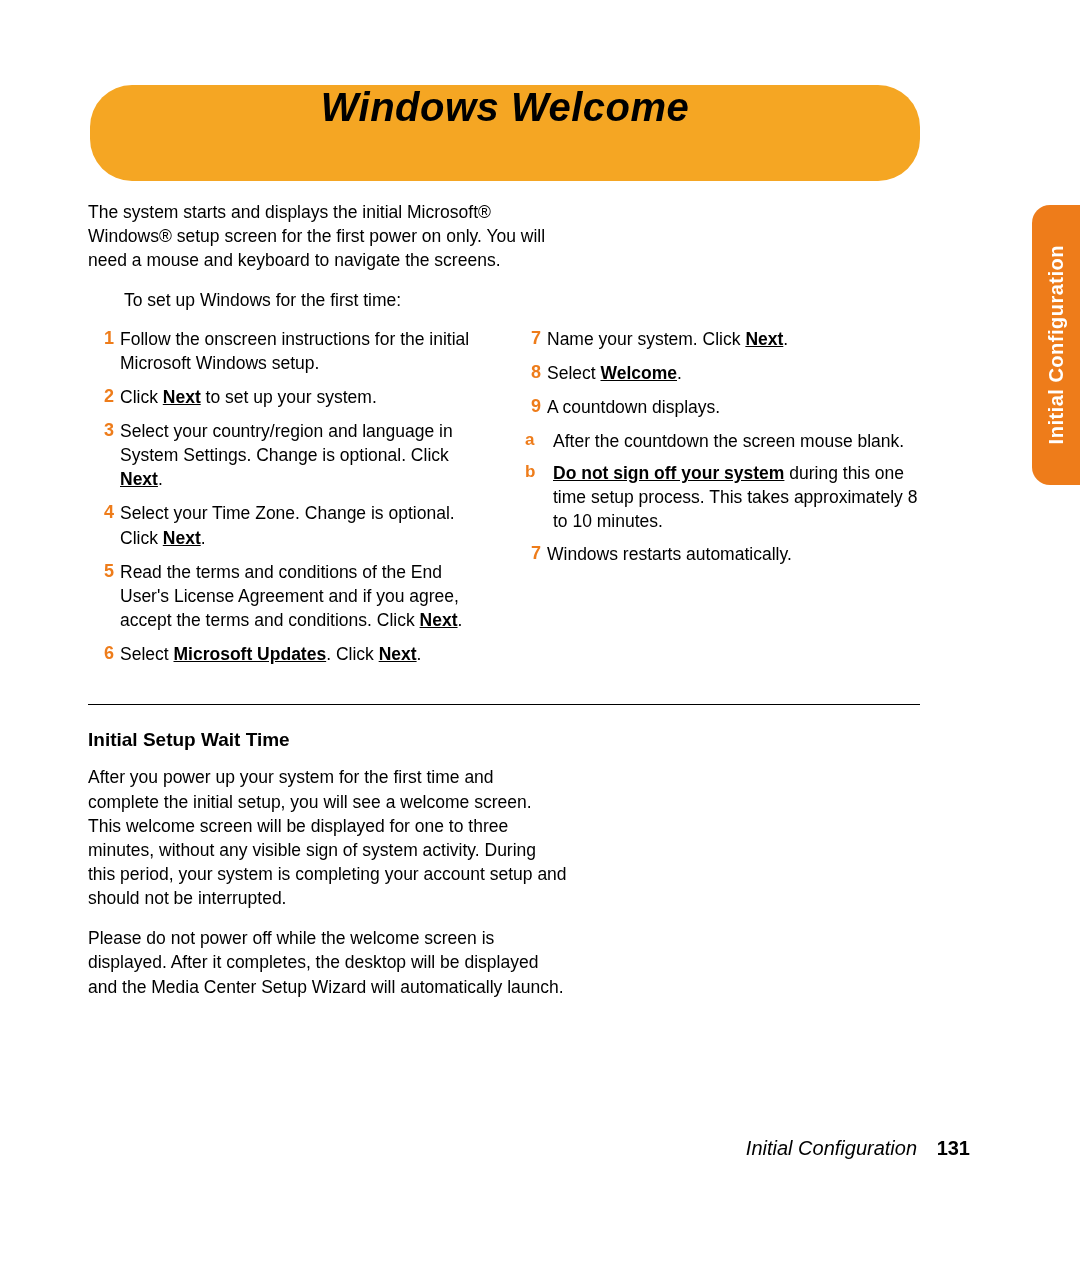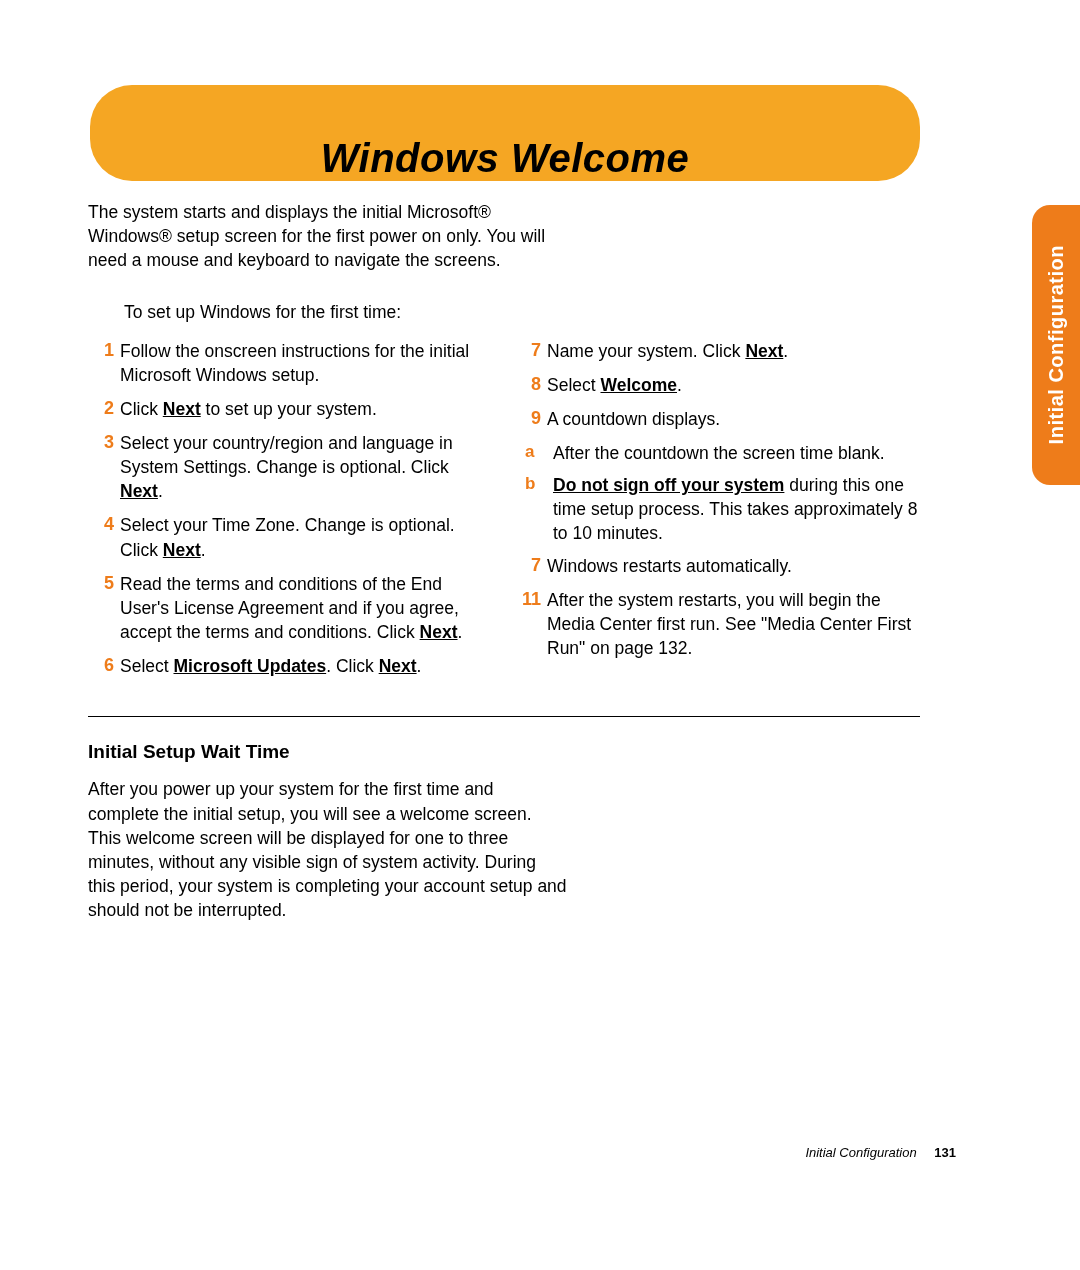--- a/index.html
+++ b/index.html
@@ -14,38 +14,38 @@
   .side-tab{
     position:absolute;right:0;top:205px;width:48px;height:280px;
     background:var(--orange-deep);border-top-left-radius:18px;border-bottom-left-radius:18px;
     color:#fff;font-weight:700;font-size:20px;
     display:flex;align-items:center;justify-content:center;
   }
   .side-tab span{writing-mode:vertical-rl;transform:rotate(180deg);letter-spacing:0.5px;}
   .banner{
     position:absolute;left:90px;top:85px;width:830px;height:96px;
     background:var(--orange);border-radius:42px;
-    display:flex;align-items:flex-end;justify-content:center;
+    display:flex;align-items:flex-start;justify-content:center;
     color:#000;font-weight:700;font-style:italic;font-size:40px;
     letter-spacing:0.5px;
   }
   .content{position:absolute;left:88px;top:200px;width:832px;font-size:17.5px;line-height:1.38;}
-  .intro{width:470px;margin-bottom:28px;}
+  .intro{width:470px;margin-bottom:16px;}
   .intro2{width:470px;margin-bottom:14px;margin-left:36px;}
   .cols{display:flex;gap:22px;}
   .col{flex:1;}
   .step{display:flex;margin-bottom:10px;}
   .num{color:var(--orange-deep);font-weight:800;min-width:26px;text-align:right;padding-right:6px;font-size:18px;line-height:1.3;}
   .stext{flex:1;}
   .sub{display:flex;margin-bottom:8px;margin-left:10px;}
   .subnum{color:var(--orange-deep);font-weight:800;min-width:22px;padding-right:6px;font-size:17px;line-height:1.3;}
   .divider{border:none;border-top:1.5px solid #000;margin:28px 0 22px 0;}
   .h2{font-weight:800;font-size:19px;margin-bottom:12px;}
   .wait p{width:480px;margin:0 0 16px 0;}
-  .footer{position:absolute;right:124px;bottom:110px;font-size:13px;}
+  .footer{position:absolute;right:110px;bottom:110px;font-size:20px;}
   .footer .sec{font-style:italic;margin-right:14px;}
   .footer .pg{font-weight:800;}
   b{font-weight:800;text-decoration:underline;}
 </style>
 </head>
 <body>
 
 <div class="page">
 
   <div class="side-tab">
@@ -95,42 +95,39 @@
           <div class="step">
             <div class="num">8</div>
             <div class="stext">Select <b>Welcome</b>.</div>
           </div>
           <div class="step">
             <div class="num">9</div>
             <div class="stext">A countdown displays.</div>
           </div>
           <div class="sub">
             <div class="subnum">a</div>
-            <div class="stext">After the countdown the screen time blank.</div>
+            <div class="stext">After the countdown the screen mouse blank.</div>
           </div>
           <div class="sub">
             <div class="subnum">b</div>
             <div class="stext"><b>Do not sign off your system</b> during this one time setup process. This takes approximately 8 to 10 minutes.</div>
           </div>
           <div class="step">
             <div class="num">7</div>
             <div class="stext">Windows restarts automatically.</div>
           </div>
-          <div class="step">
-            <div class="num">11</div>
-            <div class="stext">After the system restarts, you will begin the Media Center first run. See "Media Center First Run" on page 132.</div>
-          </div>
         </div>
     </div>
 
     <hr class="divider">
 
     <div class="wait">
       <div class="h2">Initial Setup Wait Time</div>
       <p>After you power up your system for the first time and complete the initial setup, you will see a welcome screen. This welcome screen will be displayed for one to three minutes, without any visible sign of system activity. During this period, your system is completing your account setup and should not be interrupted.</p>
+      <p>Please do not power off while the welcome screen is displayed. After it completes, the desktop will be displayed and the Media Center Setup Wizard will automatically launch.</p>
     </div>
   </div>
 
   <div class="footer">
     <span class="sec">Initial Configuration</span>
     <span class="pg">131</span>
   </div>
 
 </div>
 

